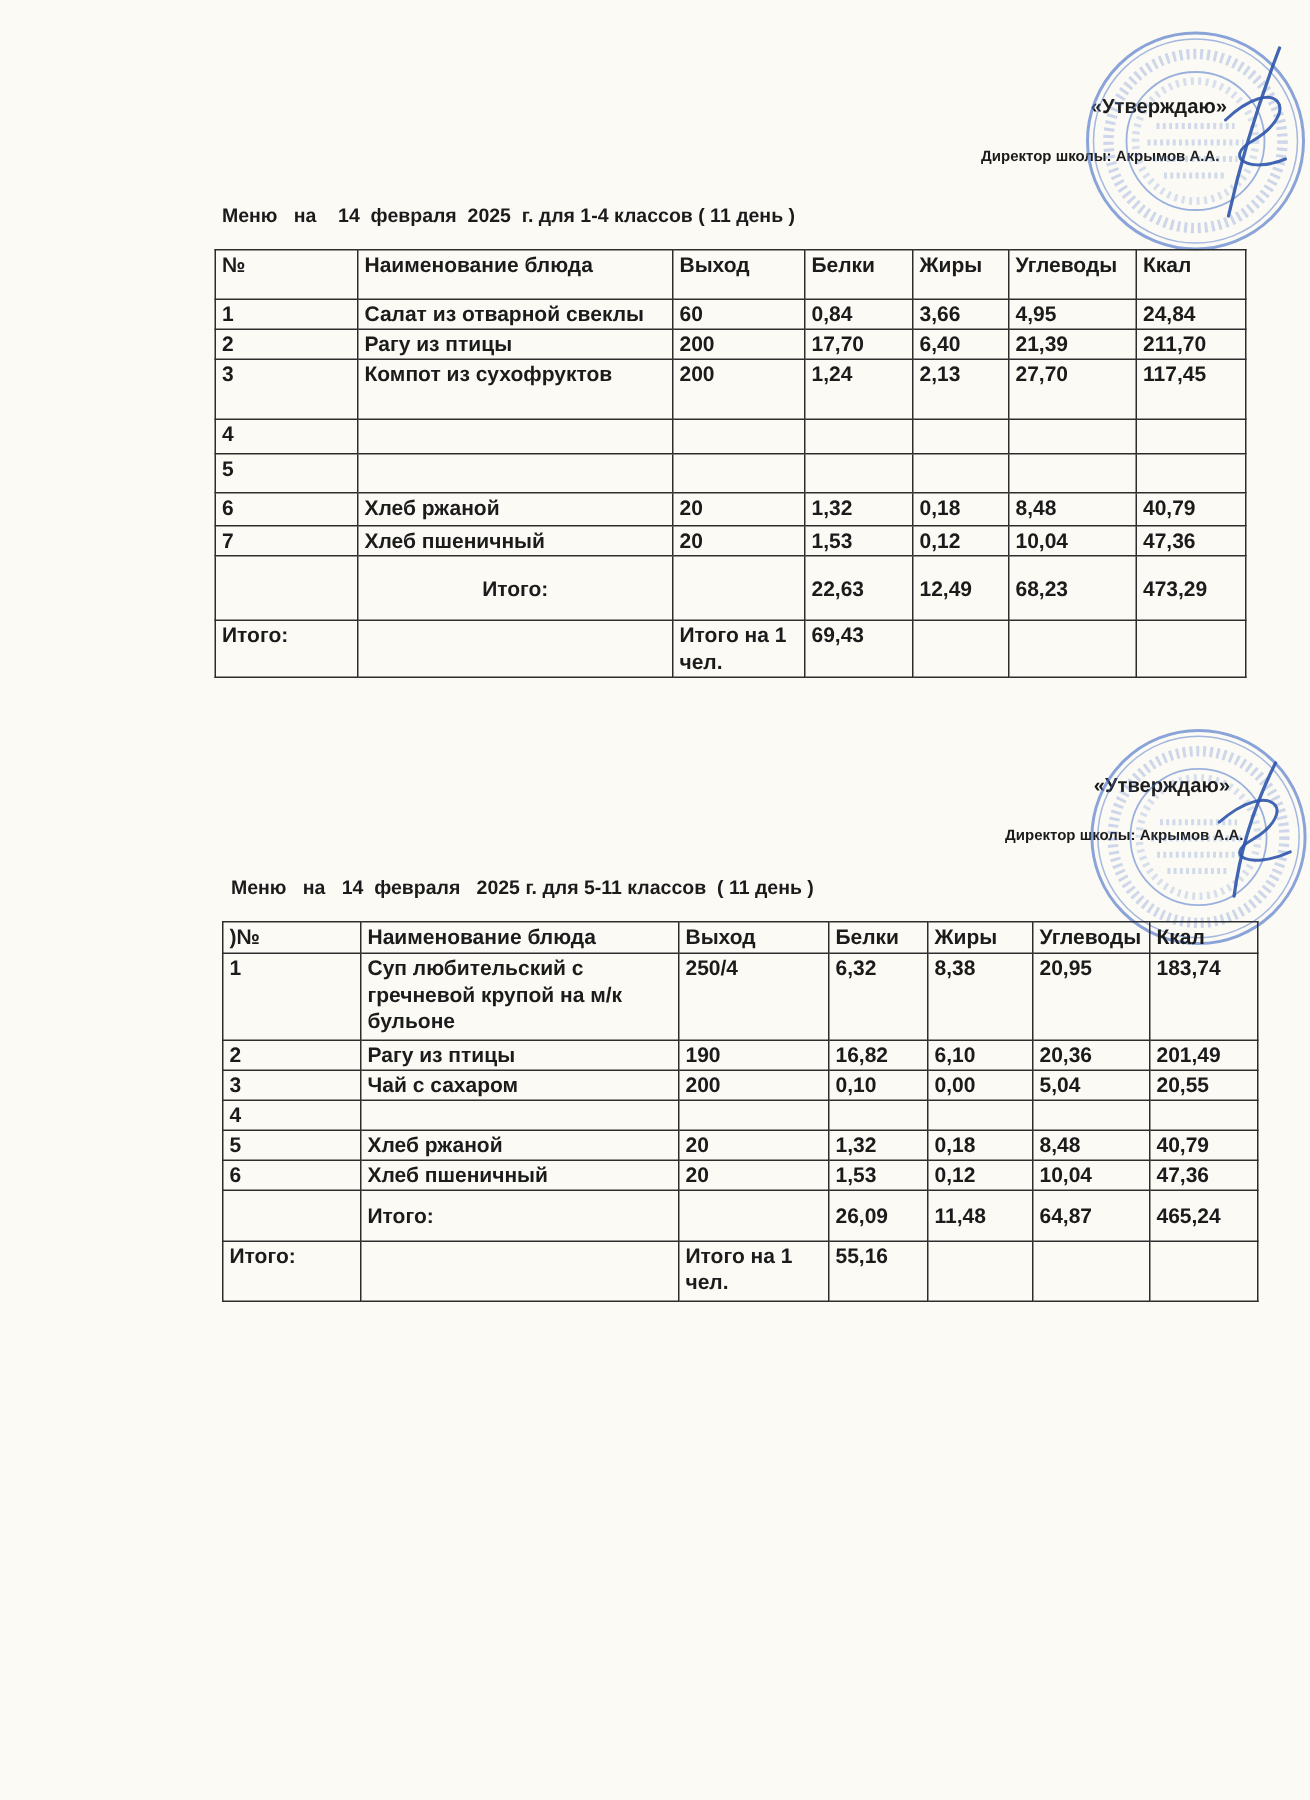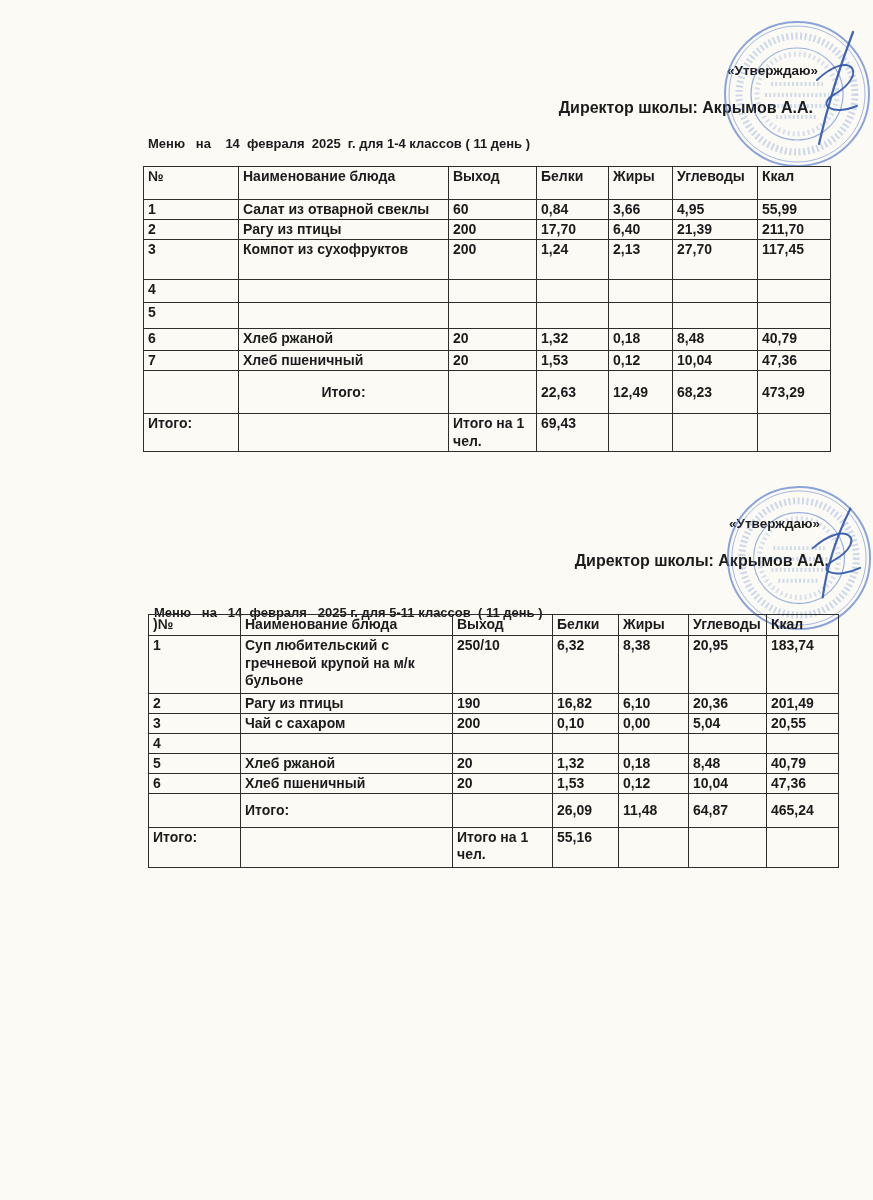--- a/index.html
+++ b/index.html
@@ -21,21 +21,21 @@
     text-decoration: underline;
   }
   .approve-label {
     position: absolute;
     font-size: 13.5px;
     font-weight: 600;
     white-space: pre;
   }
   .director-label {
     position: absolute;
-    font-size: 16px;
+    font-size: 10px;
     font-weight: 600;
     white-space: pre;
   }
   .menu-title {
     position: absolute;
     font-size: 13px;
     font-weight: 600;
     white-space: pre;
   }
   table.menu-table {
@@ -114,21 +114,21 @@
       </tr>
     </thead>
     <tbody id="table1-body">
         <tr style="height: 20px;">
           <td>1</td>
           <td>Салат из отварной свеклы</td>
           <td>60</td>
           <td>0,84</td>
           <td>3,66</td>
           <td>4,95</td>
-          <td>55,99</td>
+          <td>24,84</td>
         </tr>
         <tr style="height: 20px;">
           <td>2</td>
           <td>Рагу из птицы</td>
           <td>200</td>
           <td>17,70</td>
           <td>6,40</td>
           <td>21,39</td>
           <td>211,70</td>
         </tr>
@@ -210,21 +210,21 @@
       <circle cx="76" cy="76" r="58" stroke-width="7" opacity="0.26" stroke-dasharray="2 2.6"></circle>
       <circle cx="76" cy="76" r="40" stroke-width="5" opacity="0.2" stroke-dasharray="2 3"></circle>
       <path d="M 50 66 h 52 M 44 77 h 64 M 48 88 h 56 M 55 99 h 42" stroke-width="4" opacity="0.24" stroke-dasharray="2 2.2"></path>
     </g>
     <g fill="none" stroke="#2d55ab" stroke-linecap="round">
       <path d="M 128 26 C 112 58 104 86 100 116" stroke-width="2.2" opacity="0.9"></path>
       <path d="M 90 66 C 124 36 146 58 112 78 C 92 89 112 98 138 86" stroke-width="2" opacity="0.9"></path>
     </g>
   </svg>
 
-  <div class="menu-title" style="left:154px; top:584px;margin-top:21px;">Меню   на   14  февраля   2025 г. для 5-11 классов  ( 11 день )</div>
+  <div class="menu-title" style="left:154px; top:584px;">Меню   на   14  февраля   2025 г. для 5-11 классов  ( 11 день )</div>
 
   <table class="menu-table" style="left:148px; top:614px; width:690px;">
     <colgroup>
       <col style="width:92px">
         <col style="width:212px">
         <col style="width:100px">
       <col style="width:66px">
         <col style="width:70px">
         <col style="width:78px">
         <col style="width:72px">
@@ -237,21 +237,21 @@
         <th>Белки</th>
         <th>Жиры</th>
         <th>Углеводы</th>
         <th>Ккал</th>
       </tr>
     </thead>
     <tbody id="table2-body">
         <tr style="height: 58px;">
           <td>1</td>
           <td>Суп любительский с гречневой крупой на м/к бульоне</td>
-          <td>250/10</td>
+          <td>250/4</td>
           <td>6,32</td>
           <td>8,38</td>
           <td>20,95</td>
           <td>183,74</td>
         </tr>
         <tr style="height: 20px;">
           <td>2</td>
           <td>Рагу из птицы</td>
           <td>190</td>
           <td>16,82</td>

